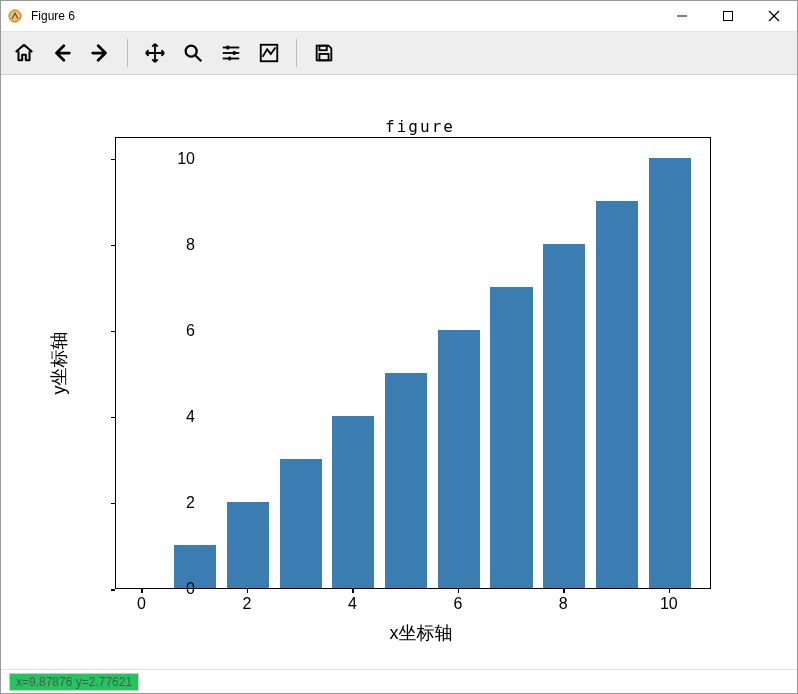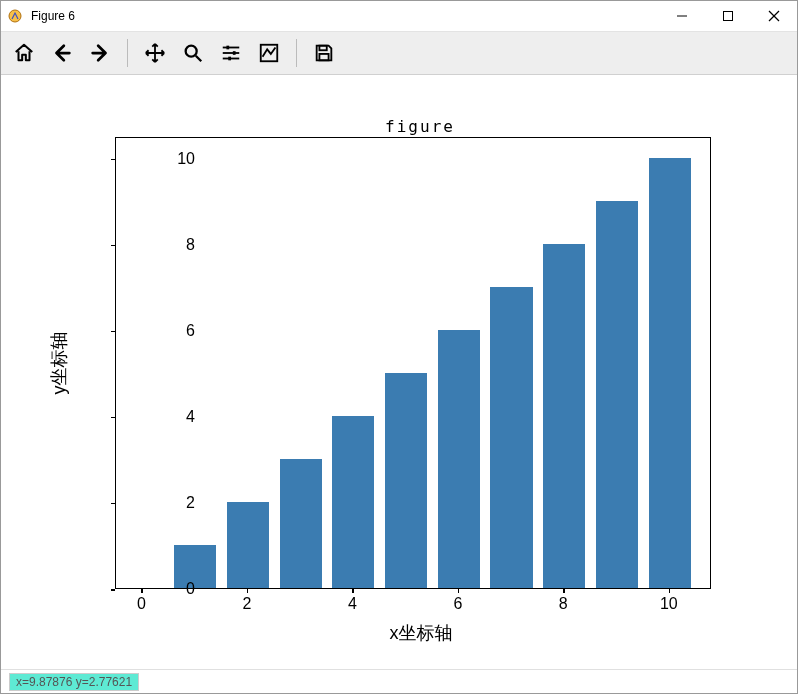--- a/index.html
+++ b/index.html
@@ -141,21 +141,21 @@
     height: 24px;
     background: #fff;
     border-top: 1px solid #e0e0e0;
     display: flex;
     align-items: center;
     padding: 0 8px;
     font-size: 12px;
     color: #555;
   }
   .status-box {
-    background: #5eead4;
+    background: #22c55e;
     border: 1px solid #ccc;
     padding: 1px 6px;
     margin-right: 24px;
   }
 </style>
 </head>
 <body>
 
 <div class="window">
 

